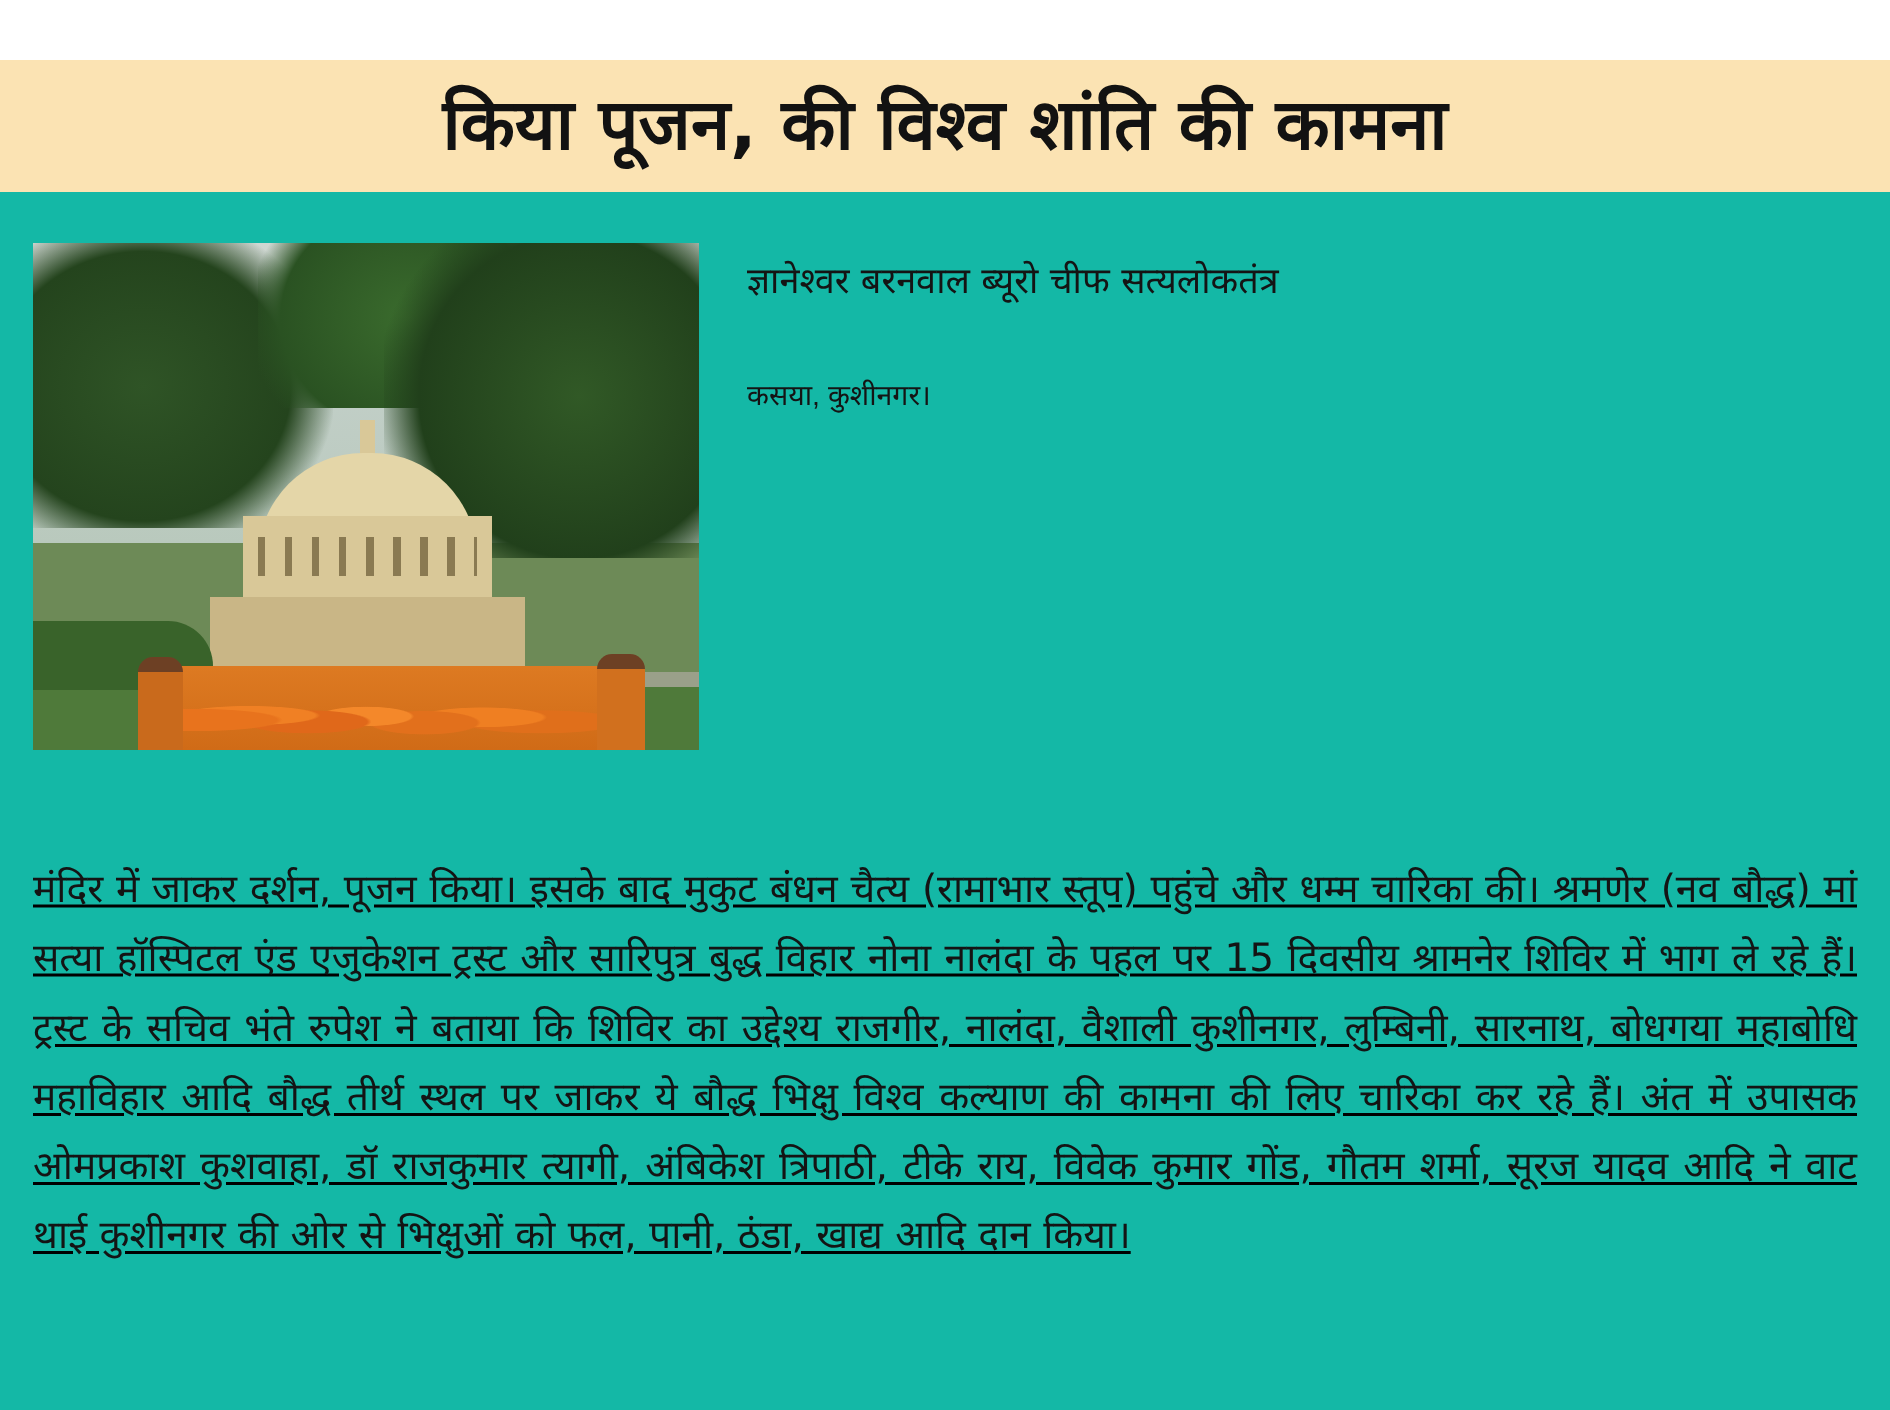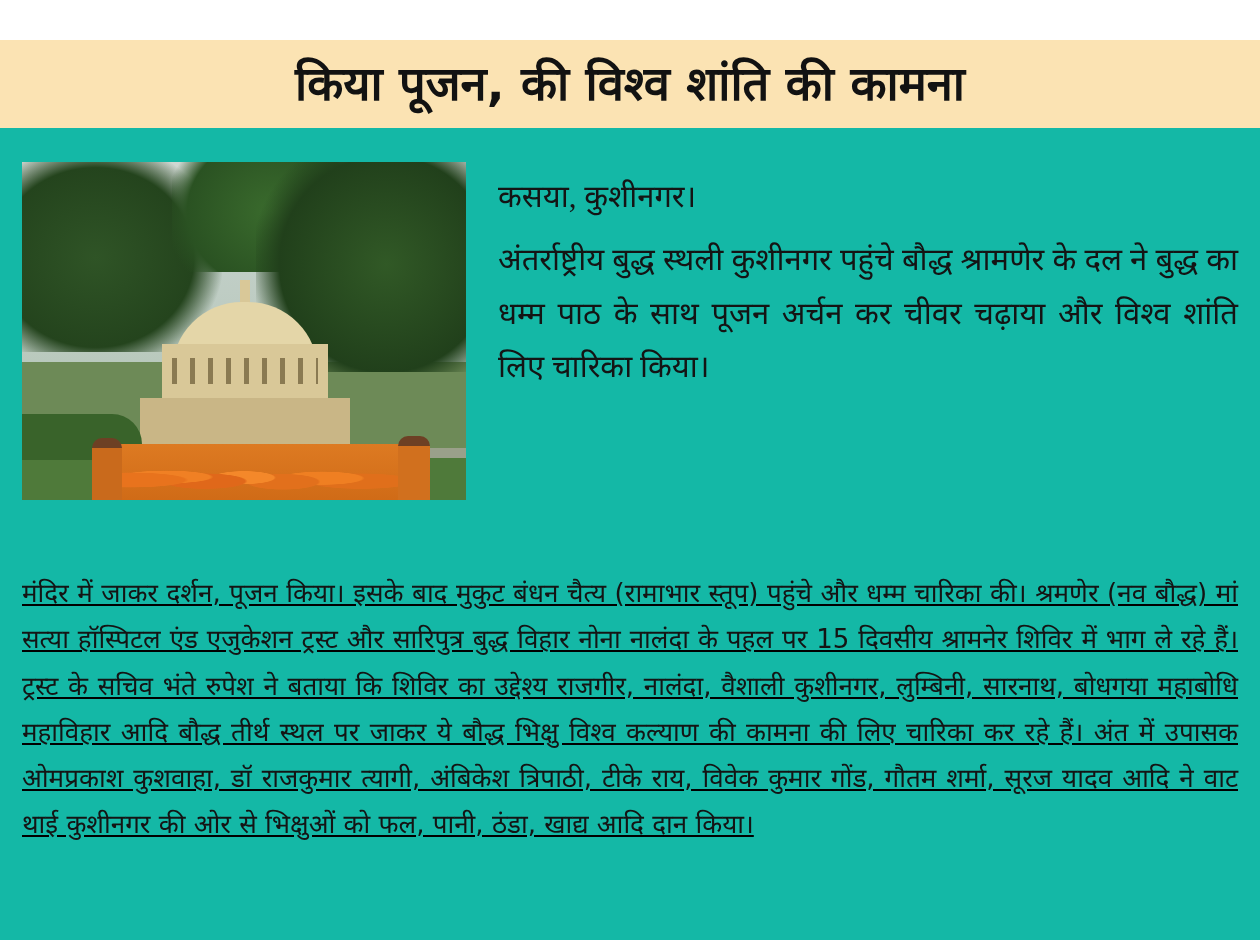--- a/index.html
+++ b/index.html
@@ -177,22 +177,22 @@
     width: 740px;
   }
   .byline {
     font-family: "DejaVu Sans", sans-serif;
     font-size: 24px;
     line-height: 1.45;
     color: #141414;
     margin: 0 0 44px 0;
   }
   .lede {
-    font-family: Liberation Serif, serif;
-    font-size: 31px;
+    font-family: Liberation Sans, sans-serif;
+    font-size: 19px;
     line-height: 1.72;
     color: #141414;
     margin: 0;
     text-align: justify;
     text-justify: inter-word;
   }
   .body-wrap {
     position: absolute;
     left: 22px;
     top: 412px;
@@ -232,22 +232,22 @@
     <div class="photo-ground"></div>
     <div class="photo-shrub"></div>
     <div class="photo-monks"></div>
     <div class="photo-monk-standing-l"></div>
     <div class="photo-monk-standing-r"></div>
   </div>
 
   <div class="article">
 
     <div class="col-right">
+      <div class="byline">ज्ञानेश्वर बरनवाल ब्यूरो चीफ सत्यलोकतंत्र</div>
       <div class="lede" style="margin-bottom:10px;">कसया, कुशीनगर।</div>
-      <div class="lede">अंतर्राष्ट्रीय बुद्ध स्थली कुशीनगर पहुंचे बौद्ध श्रामणेर के दल ने बुद्ध का धम्म पाठ के साथ पूजन अर्चन कर चीवर चढ़ाया और विश्व शांति लिए चारिका किया।</div>
     </div>
 
     <div class="body-wrap">
       <p class="body-text">मंदिर में जाकर दर्शन, पूजन किया। इसके बाद मुकुट बंधन चैत्य (रामाभार स्तूप) पहुंचे और धम्म चारिका की। श्रमणेर (नव बौद्ध) मां सत्या हॉस्पिटल एंड एजुकेशन ट्रस्ट और सारिपुत्र बुद्ध विहार नोना नालंदा के पहल पर 15 दिवसीय श्रामनेर शिविर में भाग ले रहे हैं। ट्रस्ट के सचिव भंते रुपेश ने बताया कि शिविर का उद्देश्य राजगीर, नालंदा, वैशाली कुशीनगर, लुम्बिनी, सारनाथ, बोधगया महाबोधि महाविहार आदि बौद्ध तीर्थ स्थल पर जाकर ये बौद्ध भिक्षु विश्व कल्याण की कामना की लिए चारिका कर रहे हैं। अंत में उपासक ओमप्रकाश कुशवाहा, डॉ राजकुमार त्यागी, अंबिकेश त्रिपाठी, टीके राय, विवेक कुमार गोंड, गौतम शर्मा, सूरज यादव आदि ने वाट थाई कुशीनगर की ओर से भिक्षुओं को फल, पानी, ठंडा, खाद्य आदि दान किया।</p>
     </div>
 
   </div>
 
 </div>
 

